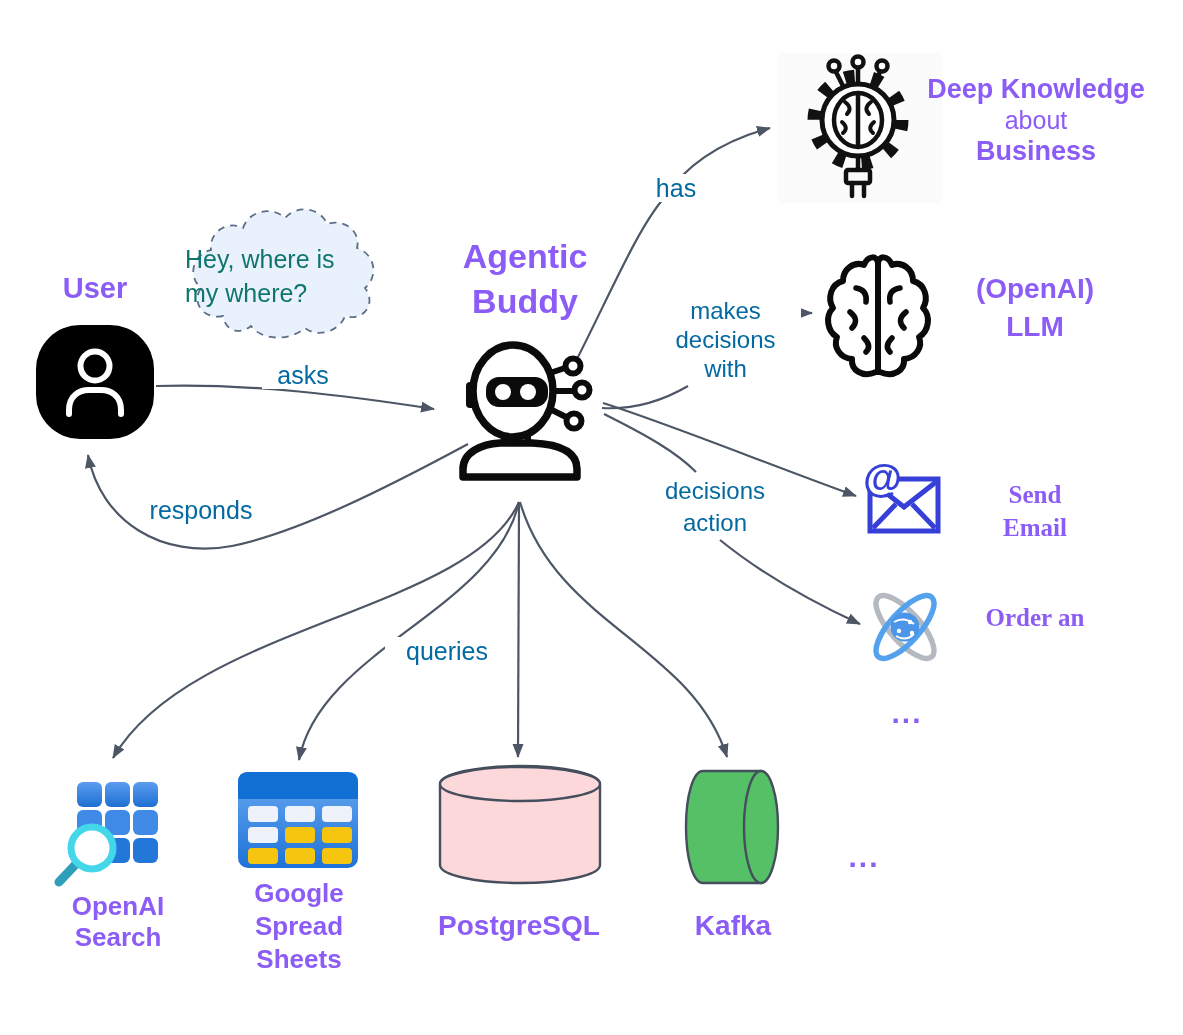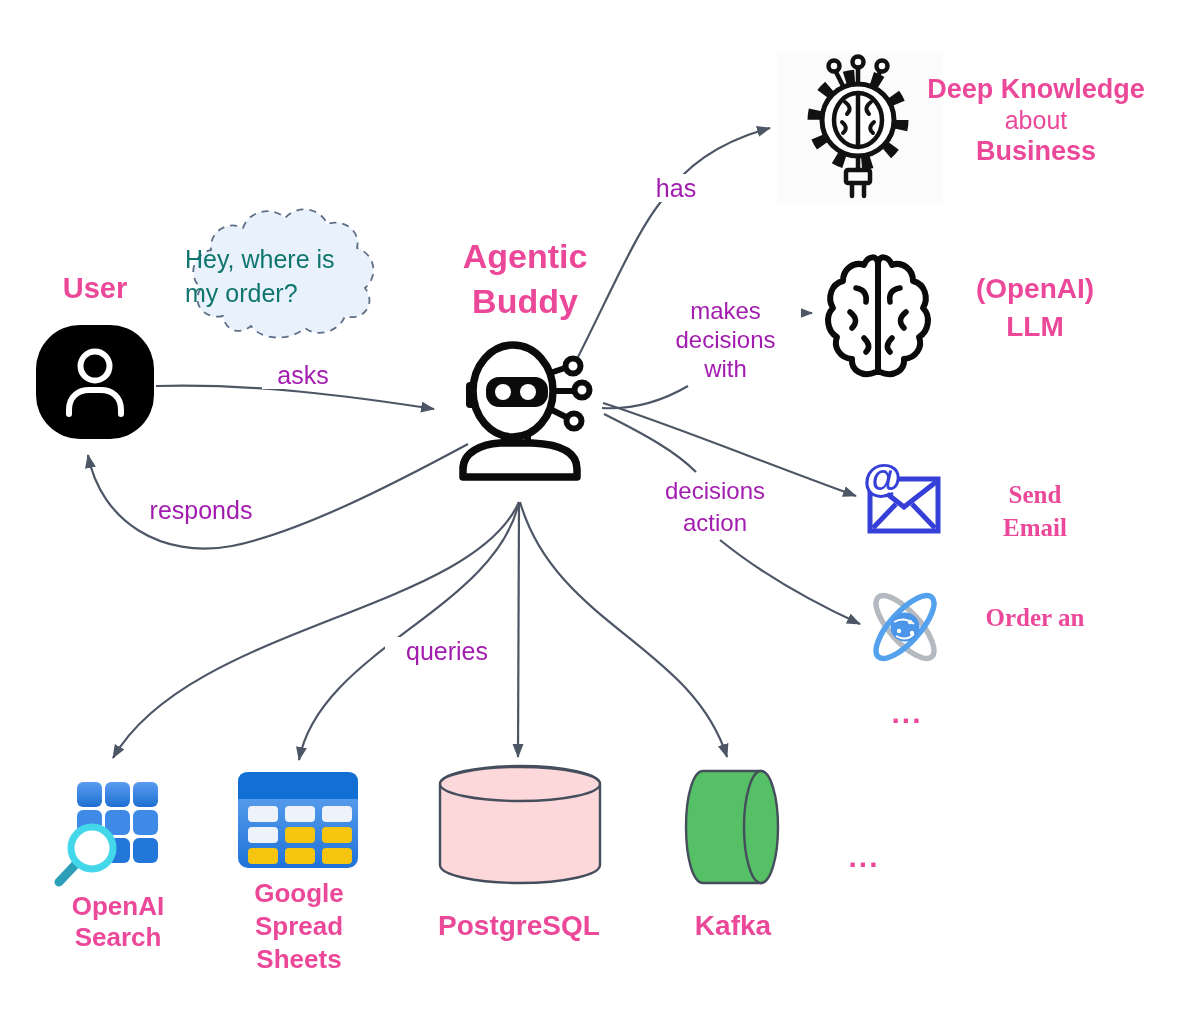--- a/index.html
+++ b/index.html
@@ -2,23 +2,23 @@
 <html><head>
 <meta charset="utf-8">
 <style>
   html,body{margin:0;padding:0;background:#fff;}
   #canvas{
     position:relative;width:1183px;height:1035px;background:#ffffff;
     font-family:"Liberation Sans",sans-serif;overflow:hidden;
   }
   .abs{position:absolute;}
   svg{display:block;}
-  .lbl{position:absolute;text-align:center;font-weight:bold;color:#ec4899;}
+  .lbl{position:absolute;text-align:center;font-weight:bold;color:#8b5cf6;}
   .lbl div{white-space:nowrap;}
-  .rel{position:absolute;text-align:center;font-weight:400;color:#a21caf;
+  .rel{position:absolute;text-align:center;font-weight:400;color:#0369a1;
        background:#ffffff;padding:0 3px;}
   .rel div{white-space:nowrap;}
   .u-label{font-size:29px;line-height:32px;}
   .agent-label{font-size:34px;line-height:45px;}
   .dk-label{font-size:27px;line-height:31px;}
   .dk-label .mid{font-weight:400;font-size:25px;}
   .llm-label{font-size:28px;line-height:38px;}
   .act-label{font-size:25px;line-height:33px;font-family:Liberation Serif, serif;}
   .src-label{font-size:26px;line-height:31px;}
   .src-label.g{line-height:33px;}
@@ -59,21 +59,21 @@
 
   <div class="abs" style="left:185px;top:198px;width:205px;height:152px">
     <svg width="205" height="152" viewBox="0 0 205 152">
       <path d="M 38 118 C 18 122 6 104 16 90 C 2 78 8 56 26 52 C 24 34 42 22 58 30
                C 64 12 88 8 100 20 C 112 6 136 10 142 26 C 160 20 176 34 172 50
                C 190 56 194 78 180 90 C 192 106 178 124 160 118 C 154 134 132 140 120 130
                C 104 144 76 142 66 128 C 54 138 40 132 38 118 Z" fill="#e9f1fc" stroke="#5d6e87" stroke-width="1.8" stroke-dasharray="7 6"></path>
     </svg>
     <div class="bubble-text">
       <div>Hey, where is</div>
-      <div>my order?</div>
+      <div>my where?</div>
     </div>
   </div>
 
   <div class="lbl u-label" style="left:35px;top:272px;width:120px">User</div>
   <svg class="abs" style="left:33px;top:322px" width="124" height="120" viewBox="0 0 124 120">
     <rect x="3" y="3" width="118" height="114" rx="44" fill="#000"></rect>
     <circle cx="62" cy="44" r="14.5" fill="none" stroke="#fff" stroke-width="6"></circle>
     <path d="M 36 92 V 88 C 36 74 46 68 56 68 H 68 C 78 68 88 74 88 88 V 92" fill="none" stroke="#fff" stroke-width="6" stroke-linecap="round"></path>
   </svg>
 

